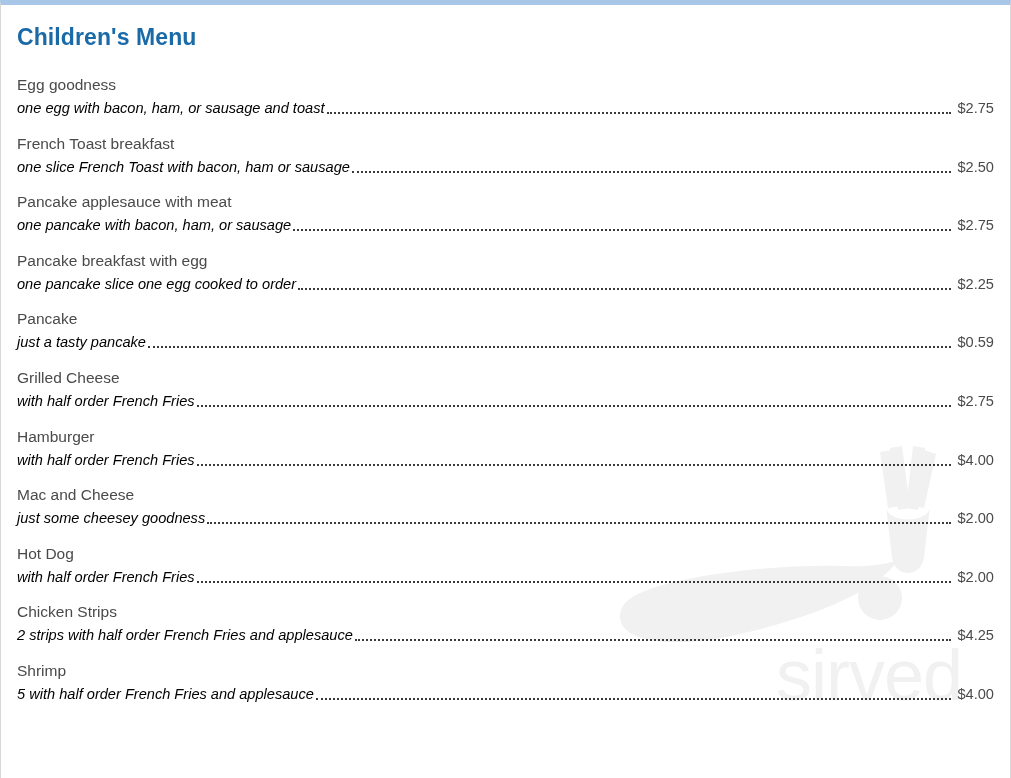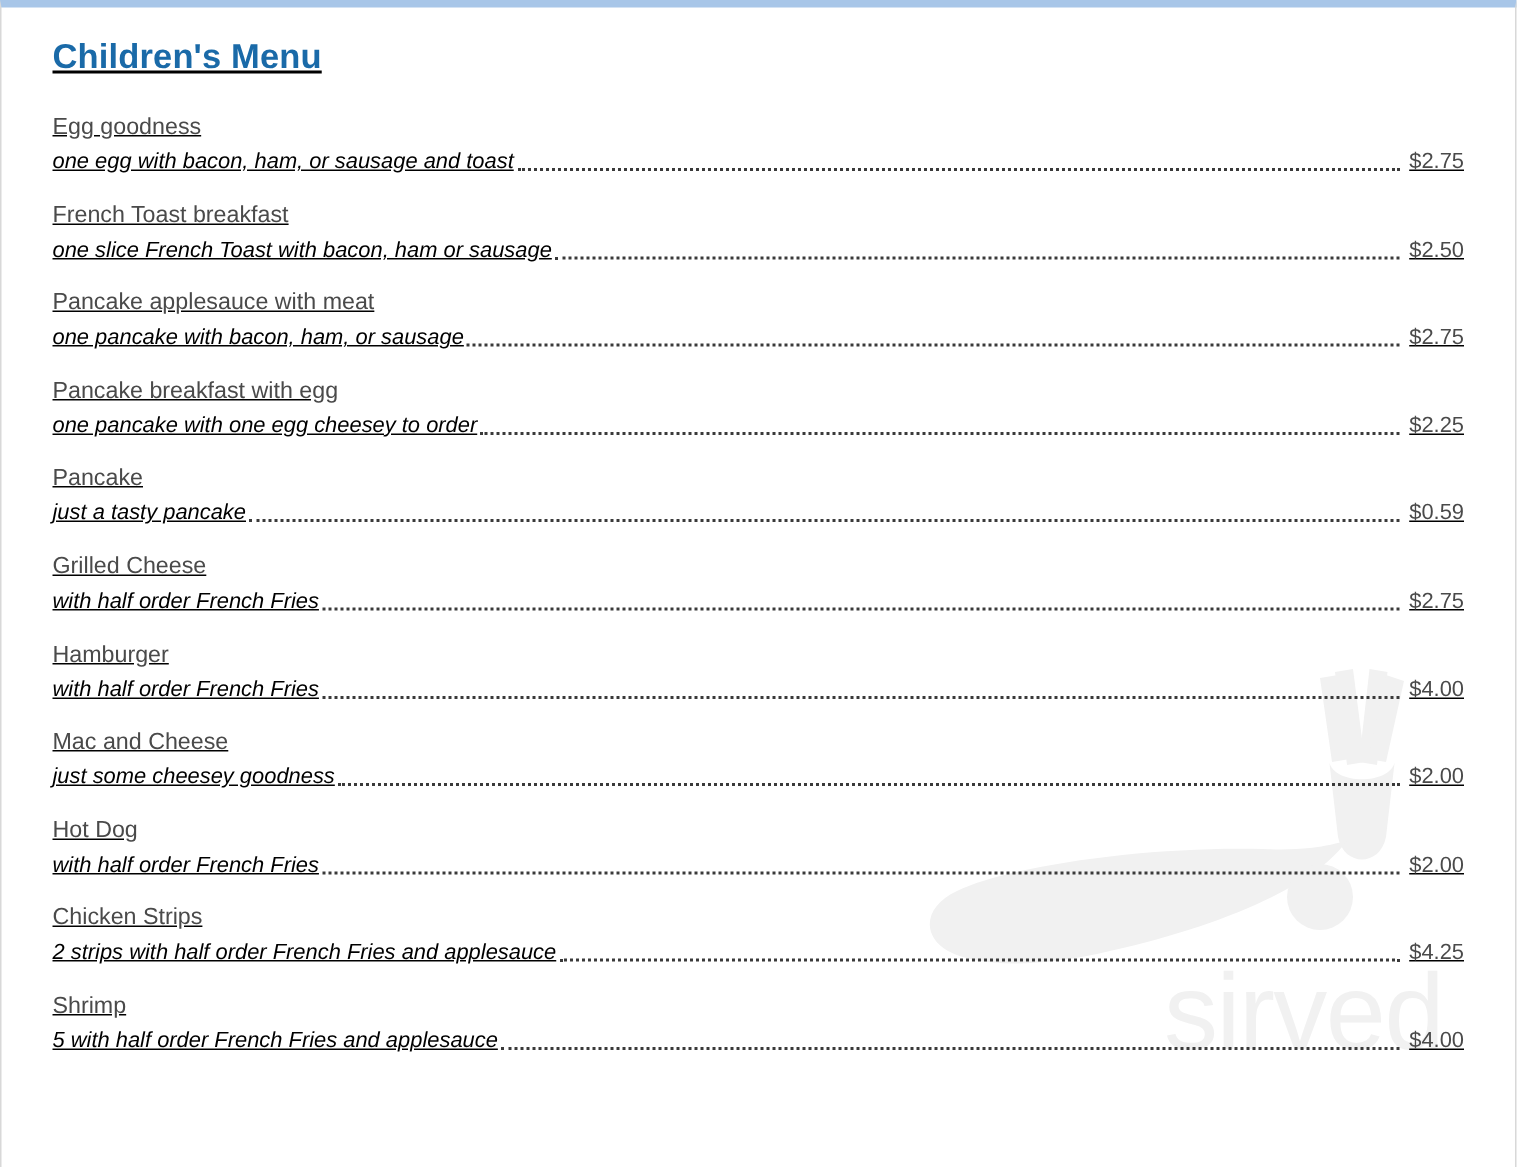--- a/index.html
+++ b/index.html
@@ -41,22 +41,21 @@
     font-size: 72px;
     color: #f1f1f1;
     letter-spacing: -1px;
     font-family: "Liberation Sans", sans-serif;
     z-index: 0;
     user-select: none;
   }
   .content {
     position: relative;
     z-index: 2;
-    padding: 0 34px;
-    text-decoration: underline;
+    padding: 0 16px;
   }
   .menu-title {
     color: #1a6aa8;
     font-size: 23px;
     font-weight: bold;
     margin: 19px 0 0 0;
     letter-spacing: 0.1px;
   }
   .items {
     margin-top: 24px;
@@ -141,21 +140,21 @@
         <div class="item-row">
           <div class="item-desc">one pancake with bacon, ham, or sausage</div>
           <div class="dots"></div>
           <div class="item-price">$2.75</div>
         </div>
       </div>
 
       <div class="item">
         <div class="item-name">Pancake breakfast with egg</div>
         <div class="item-row">
-          <div class="item-desc">one pancake with one egg cheesey to order</div>
+          <div class="item-desc">one pancake slice one egg cooked to order</div>
           <div class="dots"></div>
           <div class="item-price">$2.25</div>
         </div>
       </div>
 
       <div class="item">
         <div class="item-name">Pancake</div>
         <div class="item-row">
           <div class="item-desc">just a tasty pancake</div>
           <div class="dots"></div>

